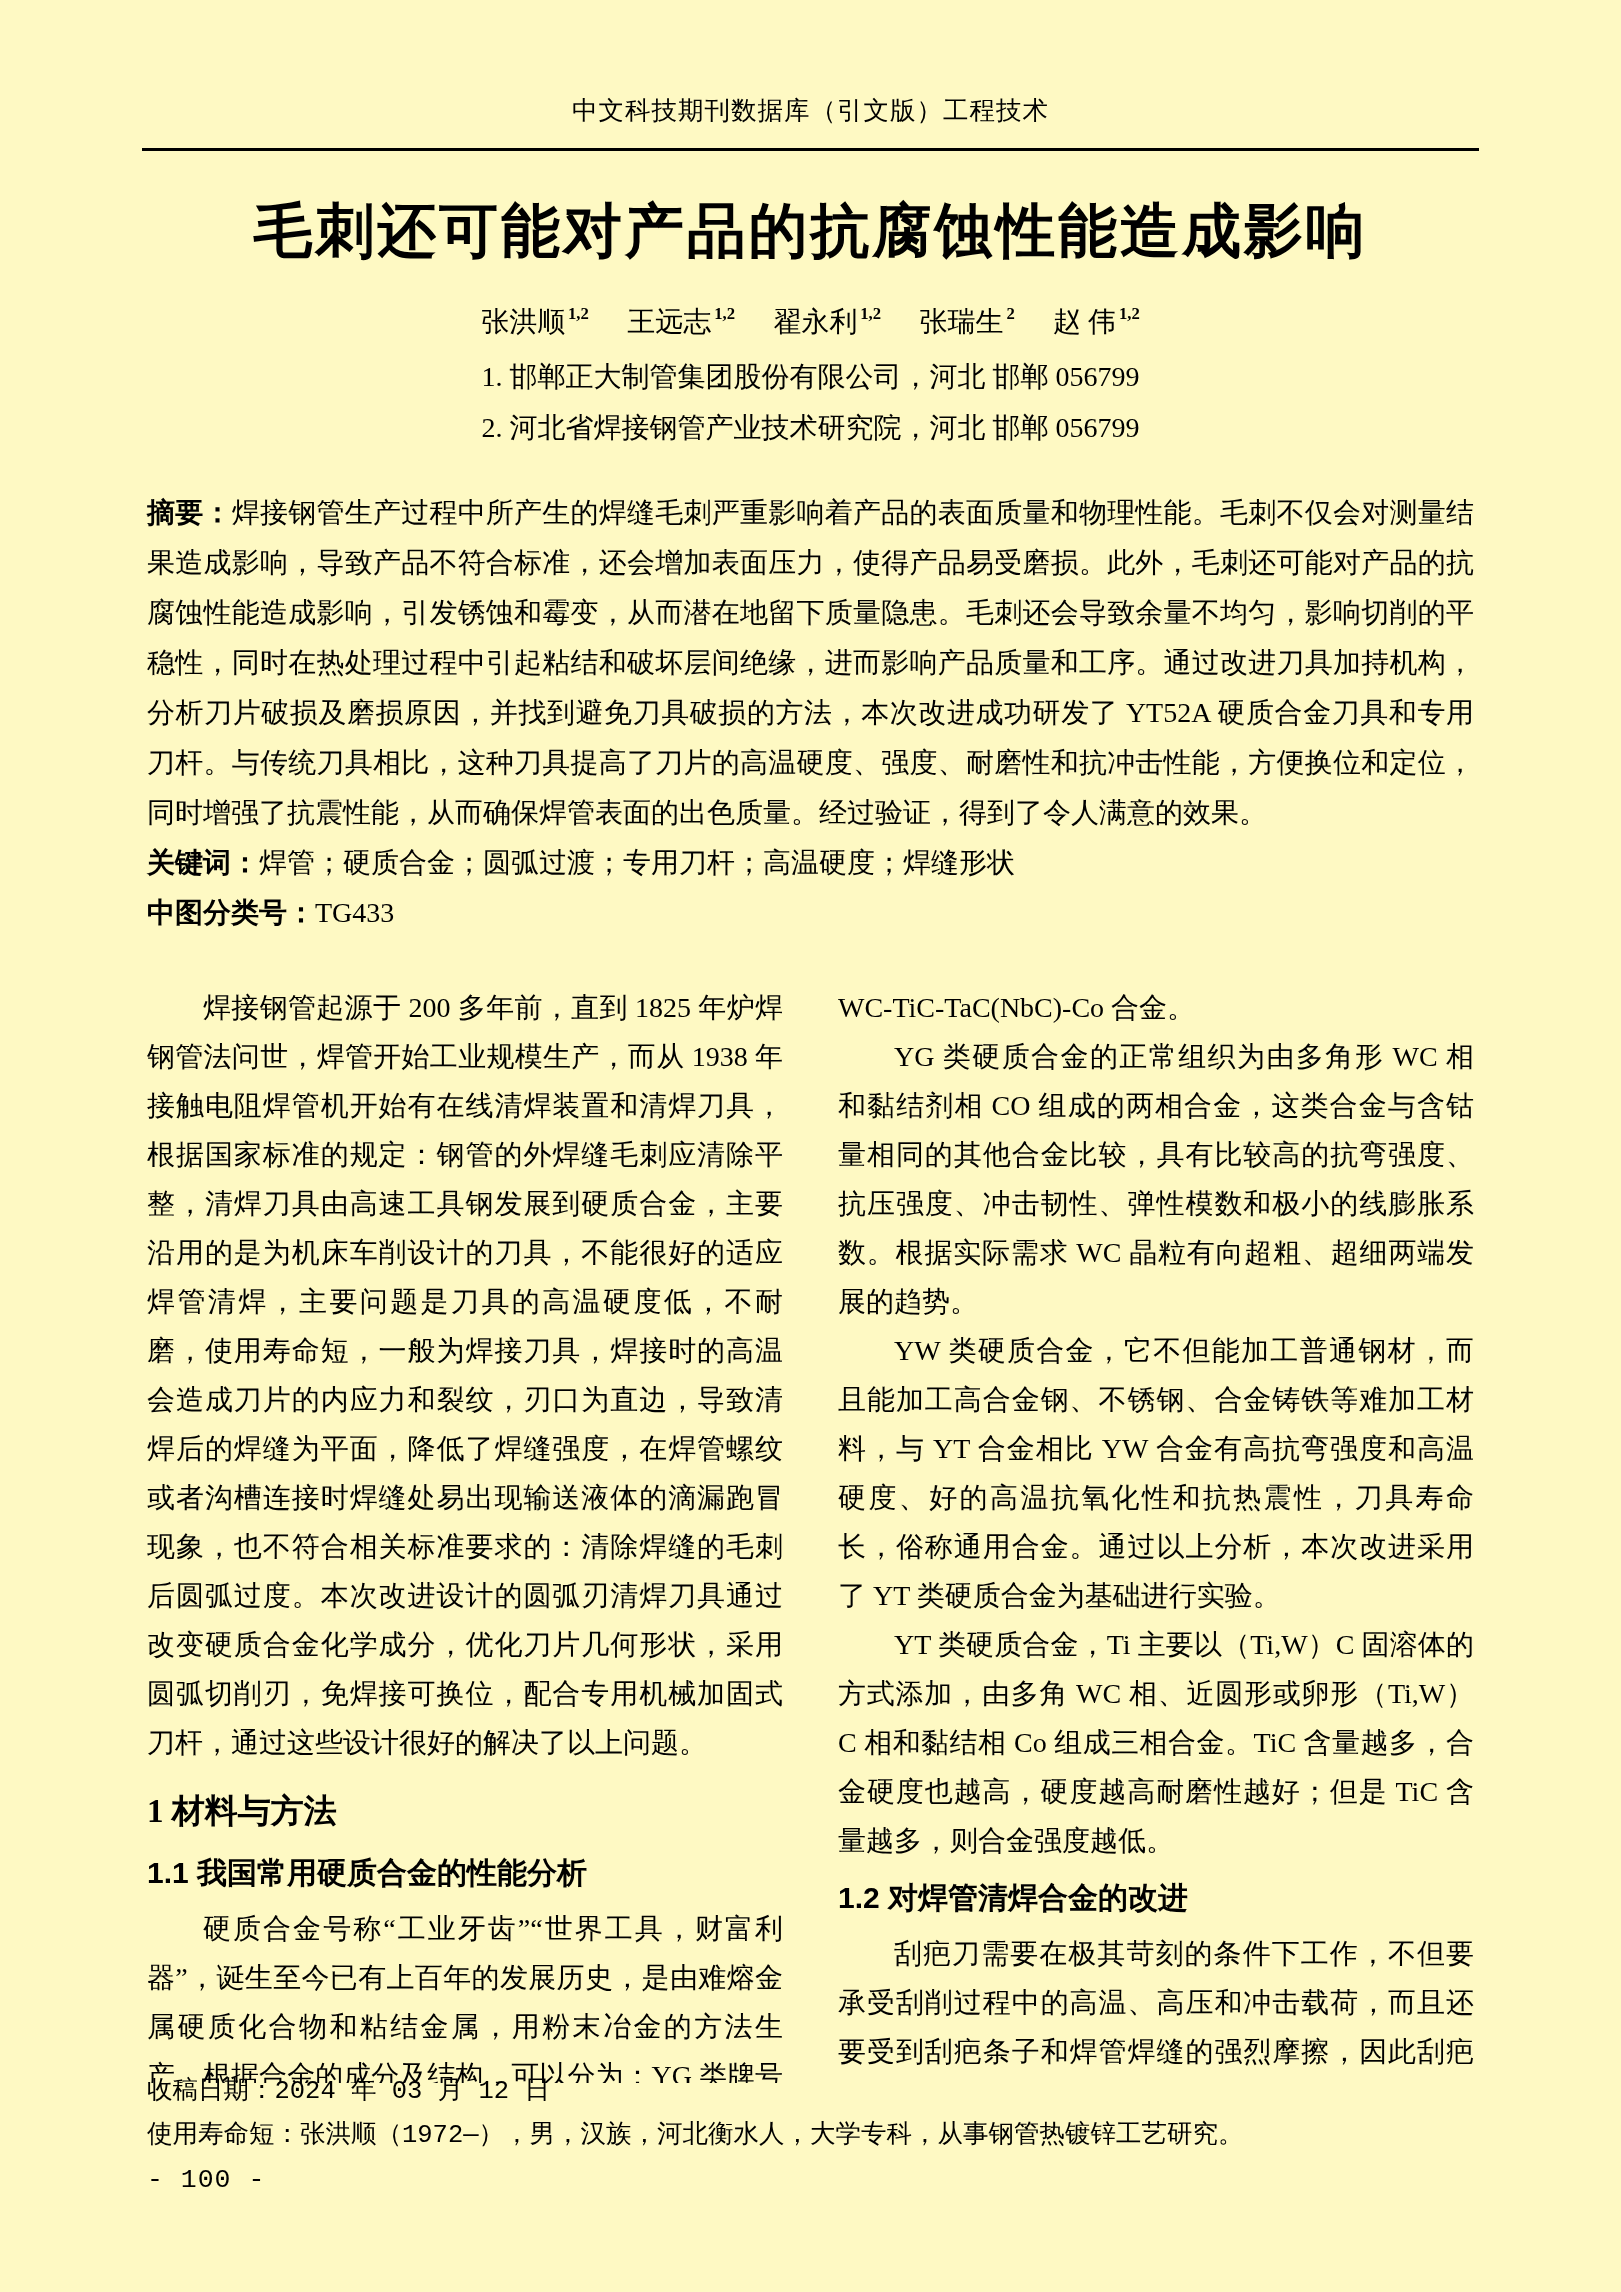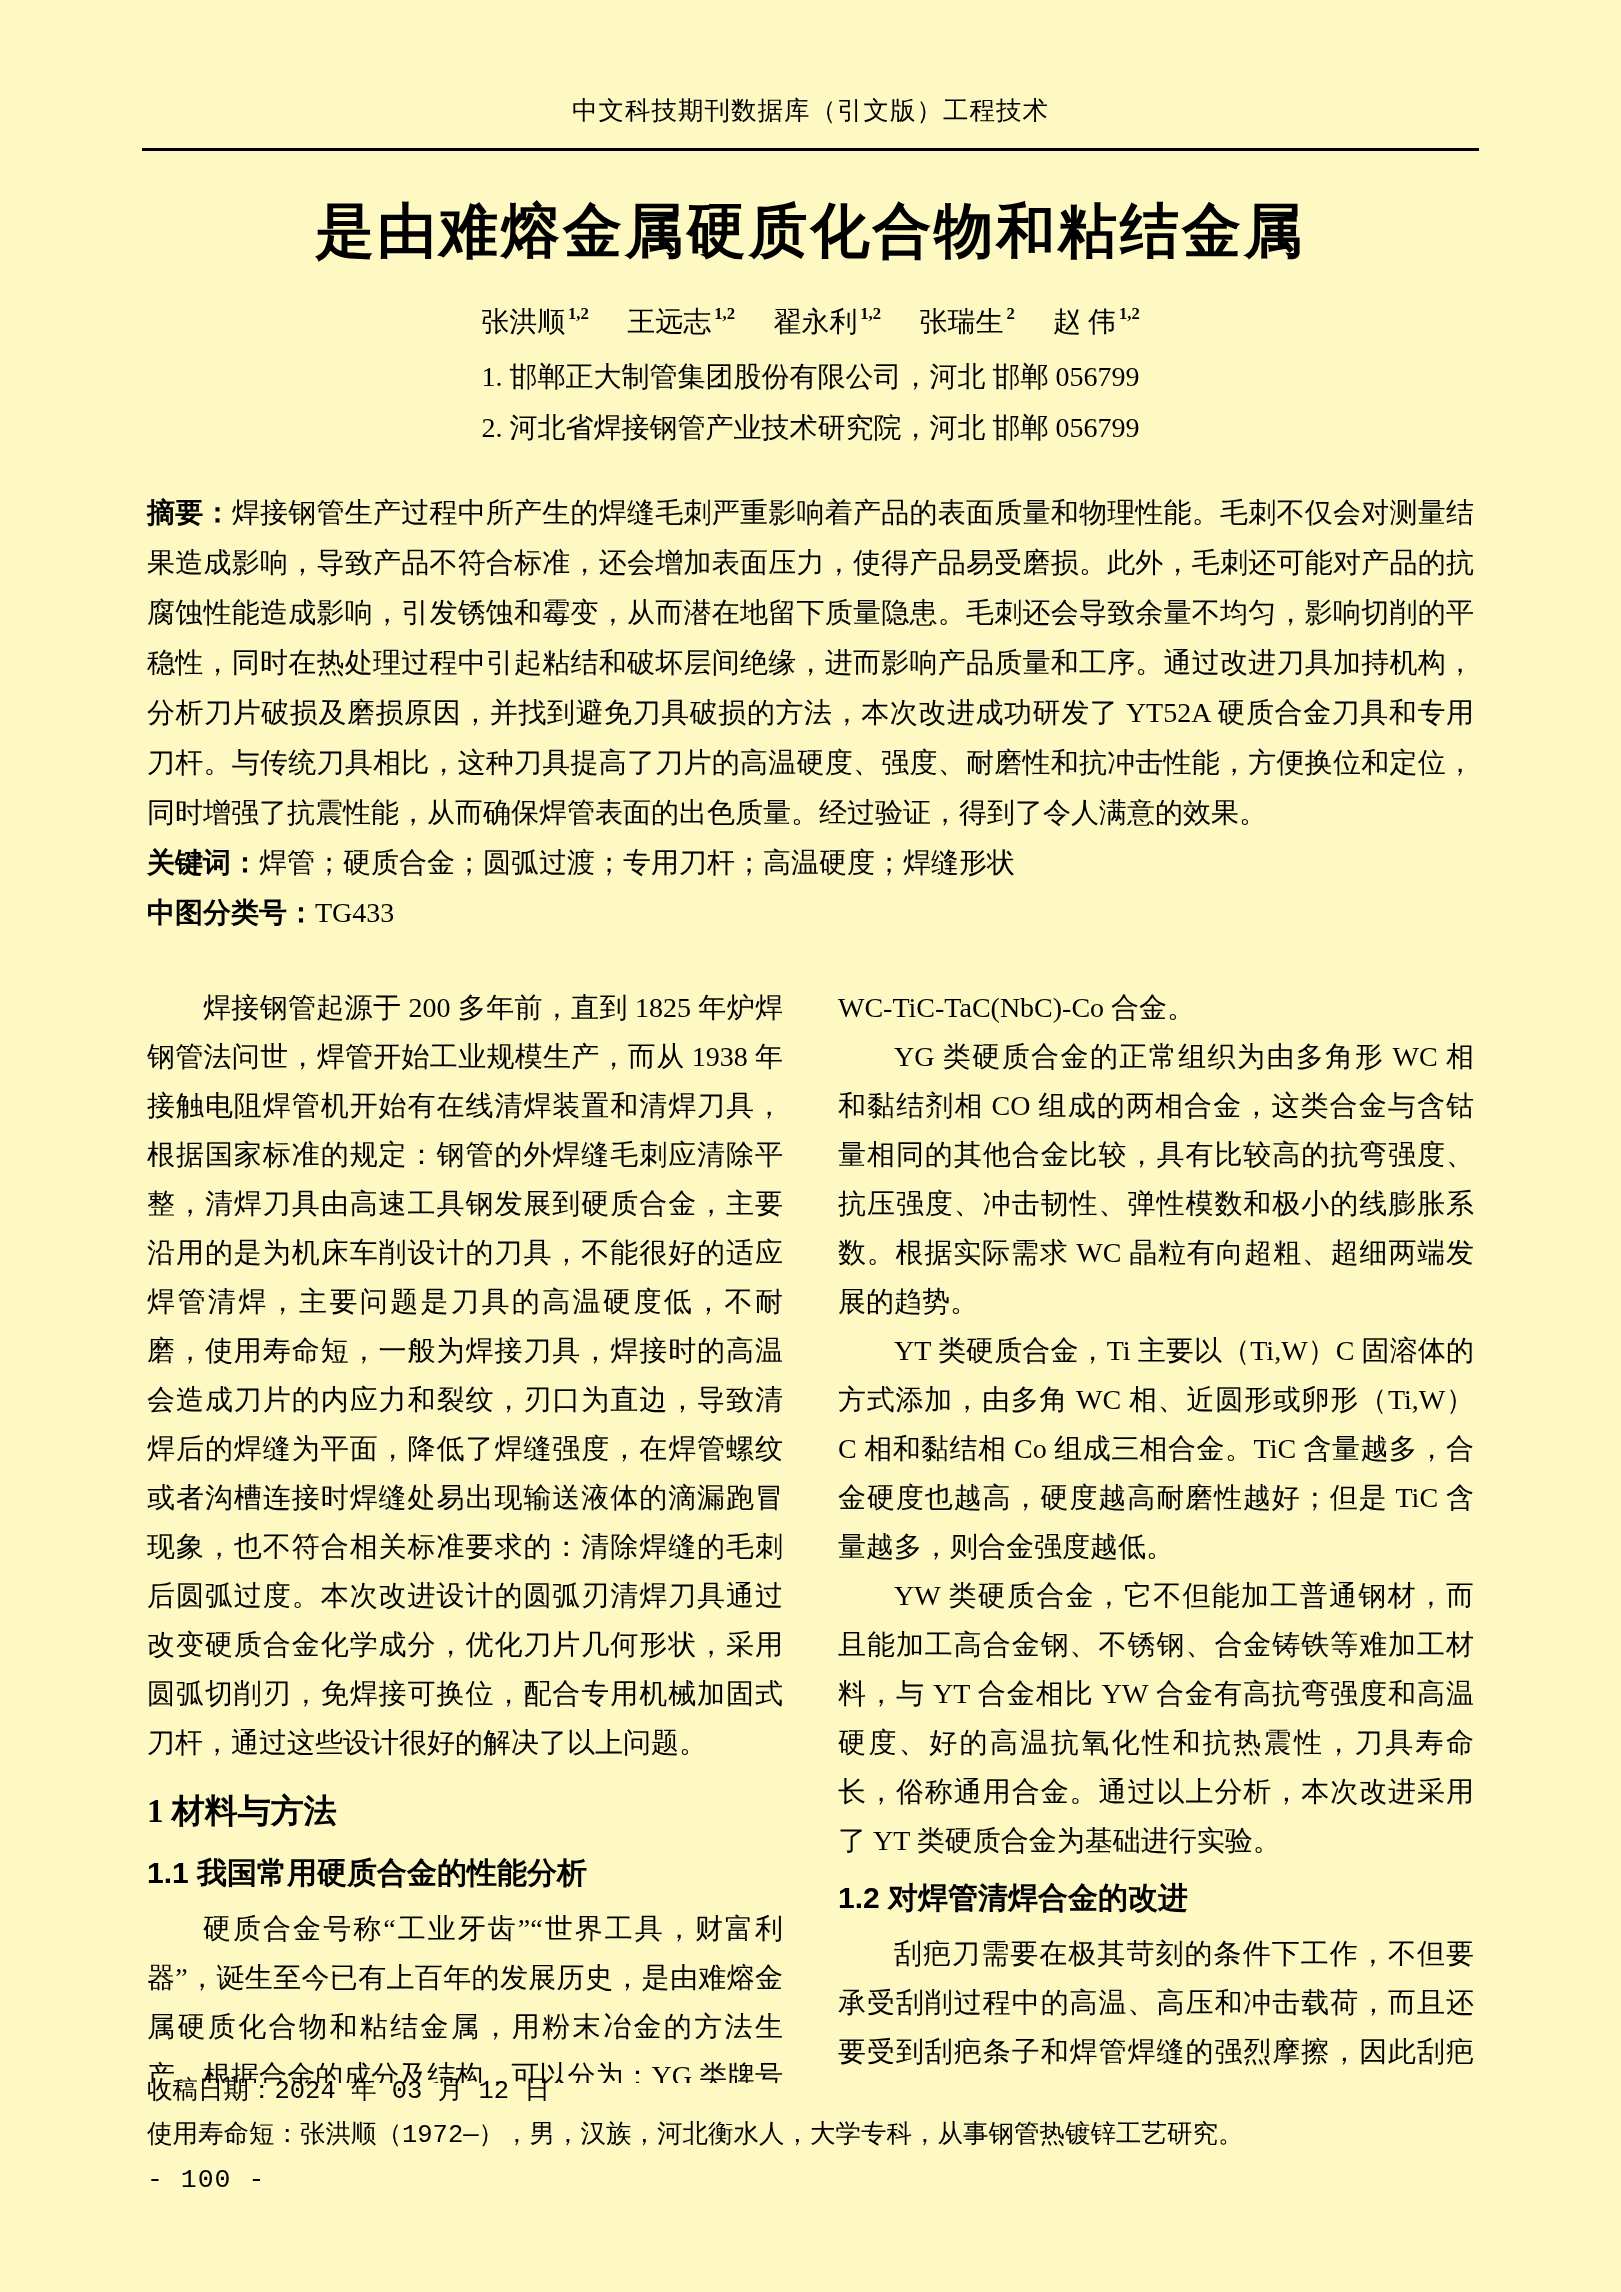--- a/index.html
+++ b/index.html
@@ -112,21 +112,21 @@
 </style>
 </head>
 <body>
 
 <div class="page">
 
   <div class="journal-header">中文科技期刊数据库（引文版）工程技术</div>
 
   <hr class="header-rule">
 
-  <div class="article-title">是由难熔金属硬质化合物和粘结金属</div>
+  <div class="article-title">毛刺还可能对产品的抗腐蚀性能造成影响</div>
 
   <div class="authors-line">
     <span class="author"><span>张洪顺</span><sup>1,2</sup></span>
     <span class="author"><span>王远志</span><sup>1,2</sup></span>
     <span class="author"><span>翟永利</span><sup>1,2</sup></span>
     <span class="author"><span>张瑞生</span><sup>2</sup></span>
     <span class="author"><span>赵 伟</span><sup>1,2</sup></span>
   </div>
 
   <div class="affiliations">
@@ -143,22 +143,22 @@
   <div class="columns">
     <div class="col">
       <p>焊接钢管起源于 200 多年前，直到 1825 年炉焊钢管法问世，焊管开始工业规模生产，而从 1938 年接触电阻焊管机开始有在线清焊装置和清焊刀具，根据国家标准的规定：钢管的外焊缝毛刺应清除平整，清焊刀具由高速工具钢发展到硬质合金，主要沿用的是为机床车削设计的刀具，不能很好的适应焊管清焊，主要问题是刀具的高温硬度低，不耐磨，使用寿命短，一般为焊接刀具，焊接时的高温会造成刀片的内应力和裂纹，刃口为直边，导致清焊后的焊缝为平面，降低了焊缝强度，在焊管螺纹或者沟槽连接时焊缝处易出现输送液体的滴漏跑冒现象，也不符合相关标准要求的：清除焊缝的毛刺后圆弧过度。本次改进设计的圆弧刃清焊刀具通过改变硬质合金化学成分，优化刀片几何形状，采用圆弧切削刃，免焊接可换位，配合专用机械加固式刀杆，通过这些设计很好的解决了以上问题。</p>
       <div class="sec-heading">1 材料与方法</div>
       <div class="sub-heading">1.1 我国常用硬质合金的性能分析</div>
       <p>硬质合金号称“工业牙齿”“世界工具，财富利器”，诞生至今已有上百年的发展历史，是由难熔金属硬质化合物和粘结金属，用粉末冶金的方法生产。根据合金的成分及结构，可以分为：YG 类牌号 WC-Co 合金、YT 类型号 WC-TiC-Co 合金、YW 类型号</p>
     </div>
     <div class="col">
       <p class="cont">WC-TiC-TaC(NbC)-Co 合金。</p>
       <p>YG 类硬质合金的正常组织为由多角形 WC 相和黏结剂相 CO 组成的两相合金，这类合金与含钴量相同的其他合金比较，具有比较高的抗弯强度、抗压强度、冲击韧性、弹性模数和极小的线膨胀系数。根据实际需求 WC 晶粒有向超粗、超细两端发展的趋势。</p>
+      <p>YW 类硬质合金，它不但能加工普通钢材，而且能加工高合金钢、不锈钢、合金铸铁等难加工材料，与 YT 合金相比 YW 合金有高抗弯强度和高温硬度、好的高温抗氧化性和抗热震性，刀具寿命长，俗称通用合金。通过以上分析，本次改进采用了 YT 类硬质合金为基础进行实验。</p>
       <p>YT 类硬质合金，Ti 主要以（Ti,W）C 固溶体的方式添加，由多角 WC 相、近圆形或卵形（Ti,W）C 相和黏结相 Co 组成三相合金。TiC 含量越多，合金硬度也越高，硬度越高耐磨性越好；但是 TiC 含量越多，则合金强度越低。</p>
-      <p>YW 类硬质合金，它不但能加工普通钢材，而且能加工高合金钢、不锈钢、合金铸铁等难加工材料，与 YT 合金相比 YW 合金有高抗弯强度和高温硬度、好的高温抗氧化性和抗热震性，刀具寿命长，俗称通用合金。通过以上分析，本次改进采用了 YT 类硬质合金为基础进行实验。</p>
       <div class="sub-heading">1.2 对焊管清焊合金的改进</div>
       <p>刮疤刀需要在极其苛刻的条件下工作，不但要承受刮削过程中的高温、高压和冲击载荷，而且还要受到刮疤条子和焊管焊缝的强烈摩擦，因此刮疤刀必须具备较高的热硬性，耐磨性，耐热性及足够的强度、极好的韧性。本次改进选定焊接外圆车刀 YT5 为刮疤</p>
     </div>
   </div>
 
   <div class="footer">
     <div class="line"><span>收稿日期：</span><span>2024 年 03 月 12 日</span></div>
     <div class="line"><span>使用寿命短：</span><span>张洪顺（1972—），男，汉族，河北衡水人，大学专科，从事钢管热镀锌工艺研究。</span></div>
     <div class="line page-number">- 100 -</div>
   </div>

